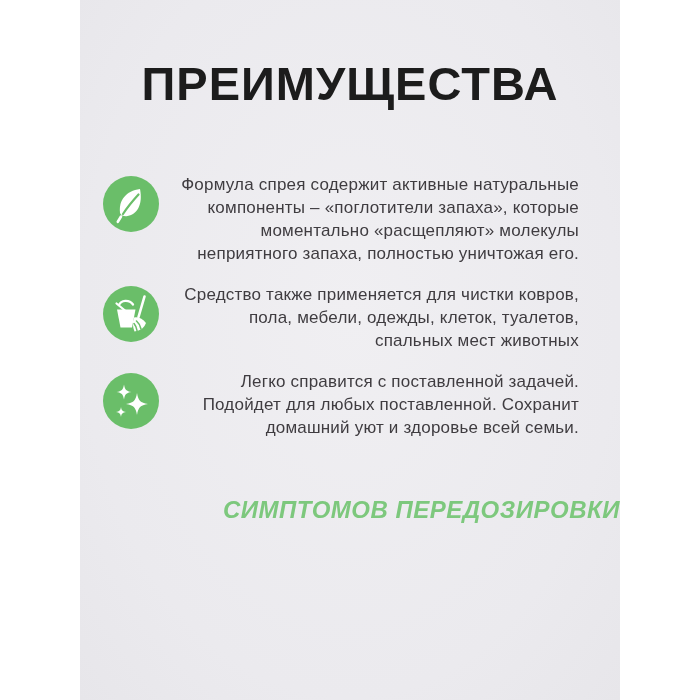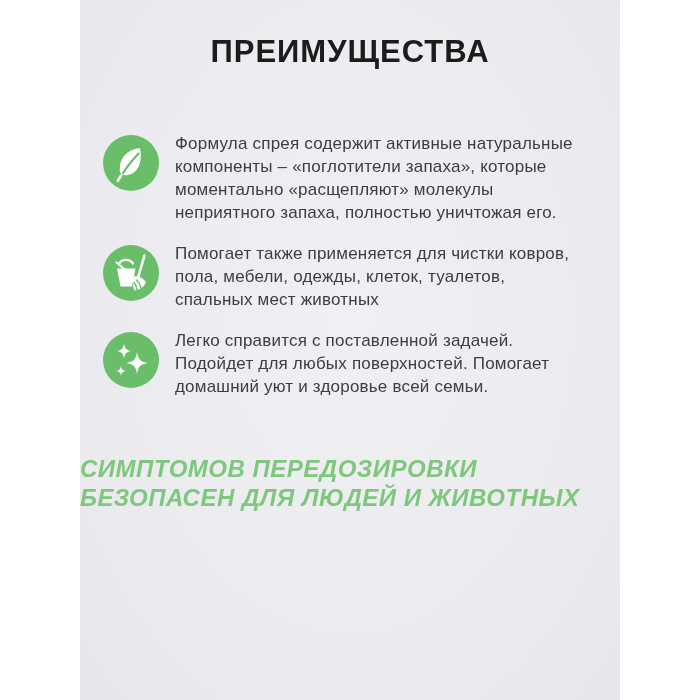--- a/index.html
+++ b/index.html
@@ -10,34 +10,35 @@
     --body-color:#3f3c40;
   }
   *{margin:0;padding:0;box-sizing:border-box;}
   html,body{width:700px;height:700px;background:#ffffff;overflow:hidden;
     font-family:"Liberation Sans","DejaVu Sans",sans-serif;}
   .panel{
     width:540px;height:700px;margin-left:80px;
     background:radial-gradient(ellipse at 50% 45%, #f0eff2 0%, var(--panel-bg) 70%, #e7e6ea 100%);
   }
   .title{
-    padding-top:34px;
+    padding-top:56px;
     text-align:center;
-    font-size:31px;
+    font-size:47px;
     font-weight:bold;
     letter-spacing:1px;
     color:var(--title-color);
     white-space:nowrap;
   }
   .features{
     margin-top:62px;
     display:flex;
     flex-direction:column;
     gap:18px;
     padding-left:23px;
+    text-align:right;
   }
   .feature-row{
     display:flex;
     align-items:flex-start;
   }
   .icon-circle{
     flex:0 0 56px;
     width:56px;height:56px;
     border-radius:50%;
     background:var(--accent-green);
@@ -48,21 +49,21 @@
   .feature-text{
     margin-left:16px;
     width:404px;
     font-size:17px;
     line-height:23px;
     letter-spacing:0.2px;
     color:var(--body-color);
   }
   .footer{
     margin-top:56px;
-    text-align:left;
+    text-align:right;
     font-size:24px;
     line-height:29px;
     font-weight:bold;
     font-style:italic;
     letter-spacing:0.5px;
     color:var(--footer-green);
     text-transform:uppercase;
   }
 </style>
 </head>
@@ -91,34 +92,33 @@
         <svg viewBox="0 0 48 48" aria-hidden="true">
           <path d="M12 15 C 14 10 22 9 26 14.5" stroke="#ffffff" stroke-width="2.3" fill="none" stroke-linecap="round"></path>
           <line x1="9.5" y1="13.5" x2="21" y2="23" stroke="#ffffff" stroke-width="2.2" stroke-linecap="round"></line>
           <path d="M10 19.5 L13.5 37.5 L25 37.5 L28.5 19.5 Z" fill="#ffffff"></path>
           <line x1="37.5" y1="6.5" x2="31.5" y2="27" stroke="#ffffff" stroke-width="2.6" stroke-linecap="round"></line>
           <path d="M27 27.5 Q 34 26.5 39 33 Q 36.5 40.5 27.5 41.5 Q 24.5 34 27 27.5 Z" fill="#ffffff"></path>
           <path d="M29.5 31 Q 33 34 34 39" stroke="#6abe69" stroke-width="1.6" fill="none" stroke-linecap="round"></path>
           <path d="M27 33.5 Q 29.5 36.5 30 40.5" stroke="#6abe69" stroke-width="1.6" fill="none" stroke-linecap="round"></path>
         </svg>
       </div>
-      <p class="feature-text">Помогает также применяется для чистки ковров, пола, мебели, одежды, клеток, туалетов, спальных мест животных</p>
+      <p class="feature-text">Средство также применяется для чистки ковров, пола, мебели, одежды, клеток, туалетов, спальных мест животных</p>
     </div>
 
     <div class="feature-row">
       <div class="icon-circle">
         <svg viewBox="0 0 48 48" aria-hidden="true">
           <path d="M0 -1 C0.12 -0.3 0.3 -0.12 1 0 C0.3 0.12 0.12 0.3 0 1 C-0.12 0.3 -0.3 0.12 -1 0 C-0.3 -0.12 -0.12 -0.3 0 -1 Z" transform="translate(30,27) scale(11)" fill="#ffffff"></path>
           <path d="M0 -1 C0.12 -0.3 0.3 -0.12 1 0 C0.3 0.12 0.12 0.3 0 1 C-0.12 0.3 -0.3 0.12 -1 0 C-0.3 -0.12 -0.12 -0.3 0 -1 Z" transform="translate(17,15) scale(7.5)" fill="#ffffff"></path>
           <path d="M0 -1 C0.12 -0.3 0.3 -0.12 1 0 C0.3 0.12 0.12 0.3 0 1 C-0.12 0.3 -0.3 0.12 -1 0 C-0.3 -0.12 -0.12 -0.3 0 -1 Z" transform="translate(14,35) scale(5)" fill="#ffffff"></path>
         </svg>
       </div>
-      <p class="feature-text">Легко справится с поставленной задачей. Подойдет для любых поверхностей. Помогает домашний уют и здоровье всей семьи.</p>
+      <p class="feature-text">Легко справится с поставленной задачей. Подойдет для любых поставленной. Сохранит домашний уют и здоровье всей семьи.</p>
     </div>
 
   </div>
 
   <div class="footer">
     <div>СИМПТОМОВ ПЕРЕДОЗИРОВКИ</div>
-    <div>БЕЗОПАСЕН ДЛЯ ЛЮДЕЙ И ЖИВОТНЫХ</div>
   </div>
 
 </div>
 
 </body></html>

